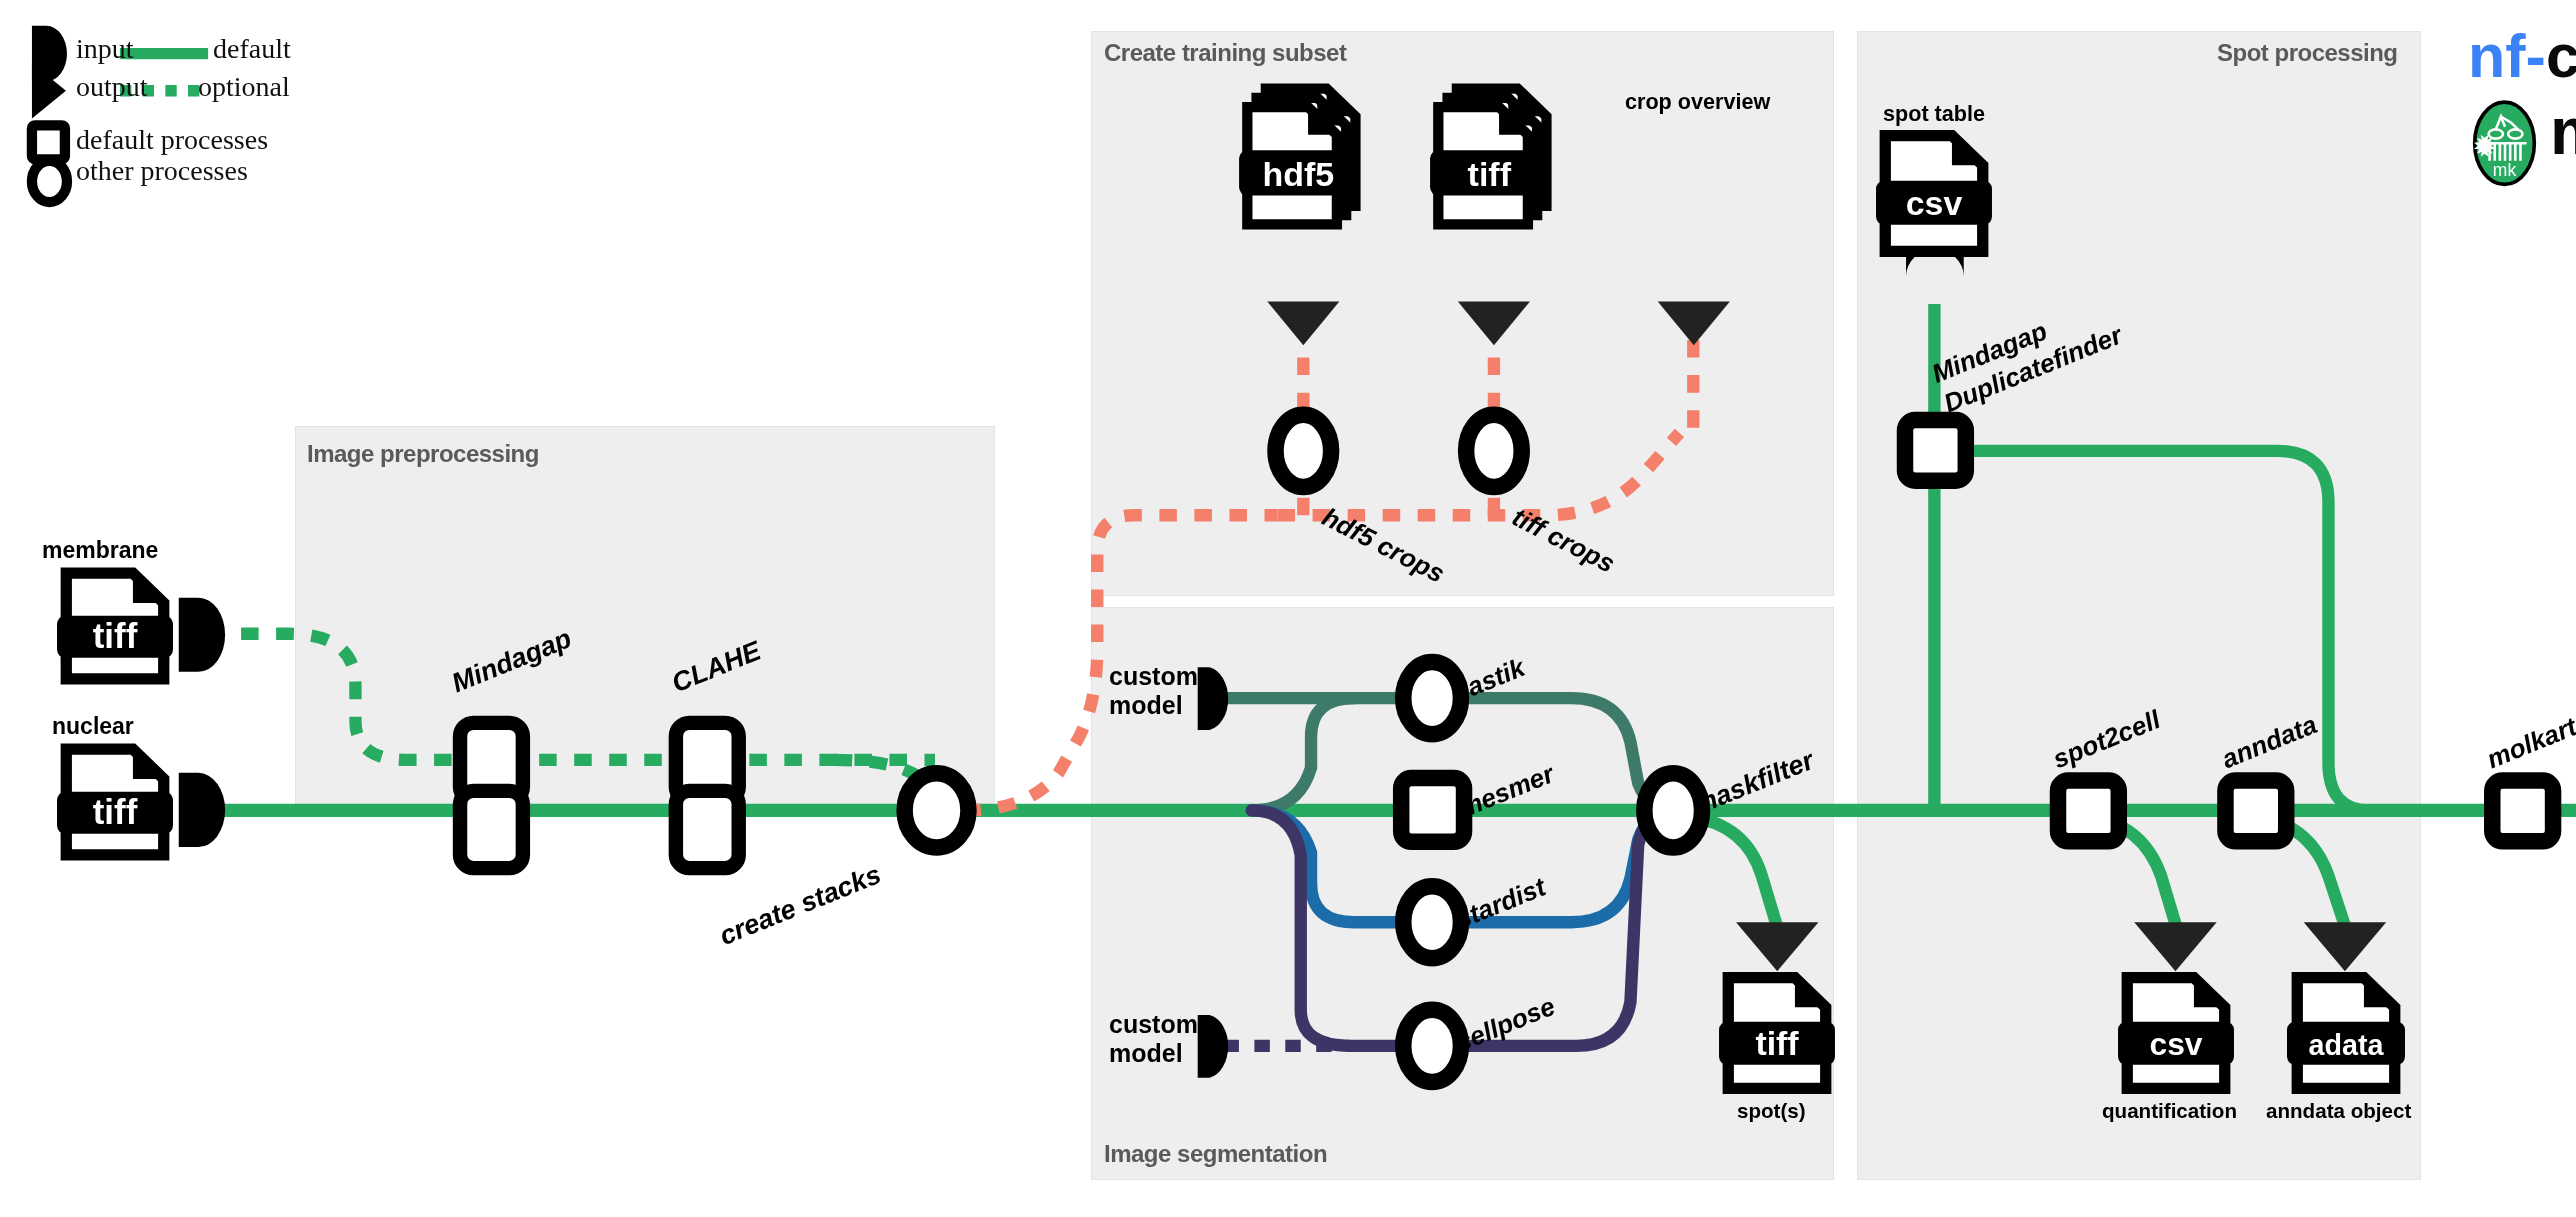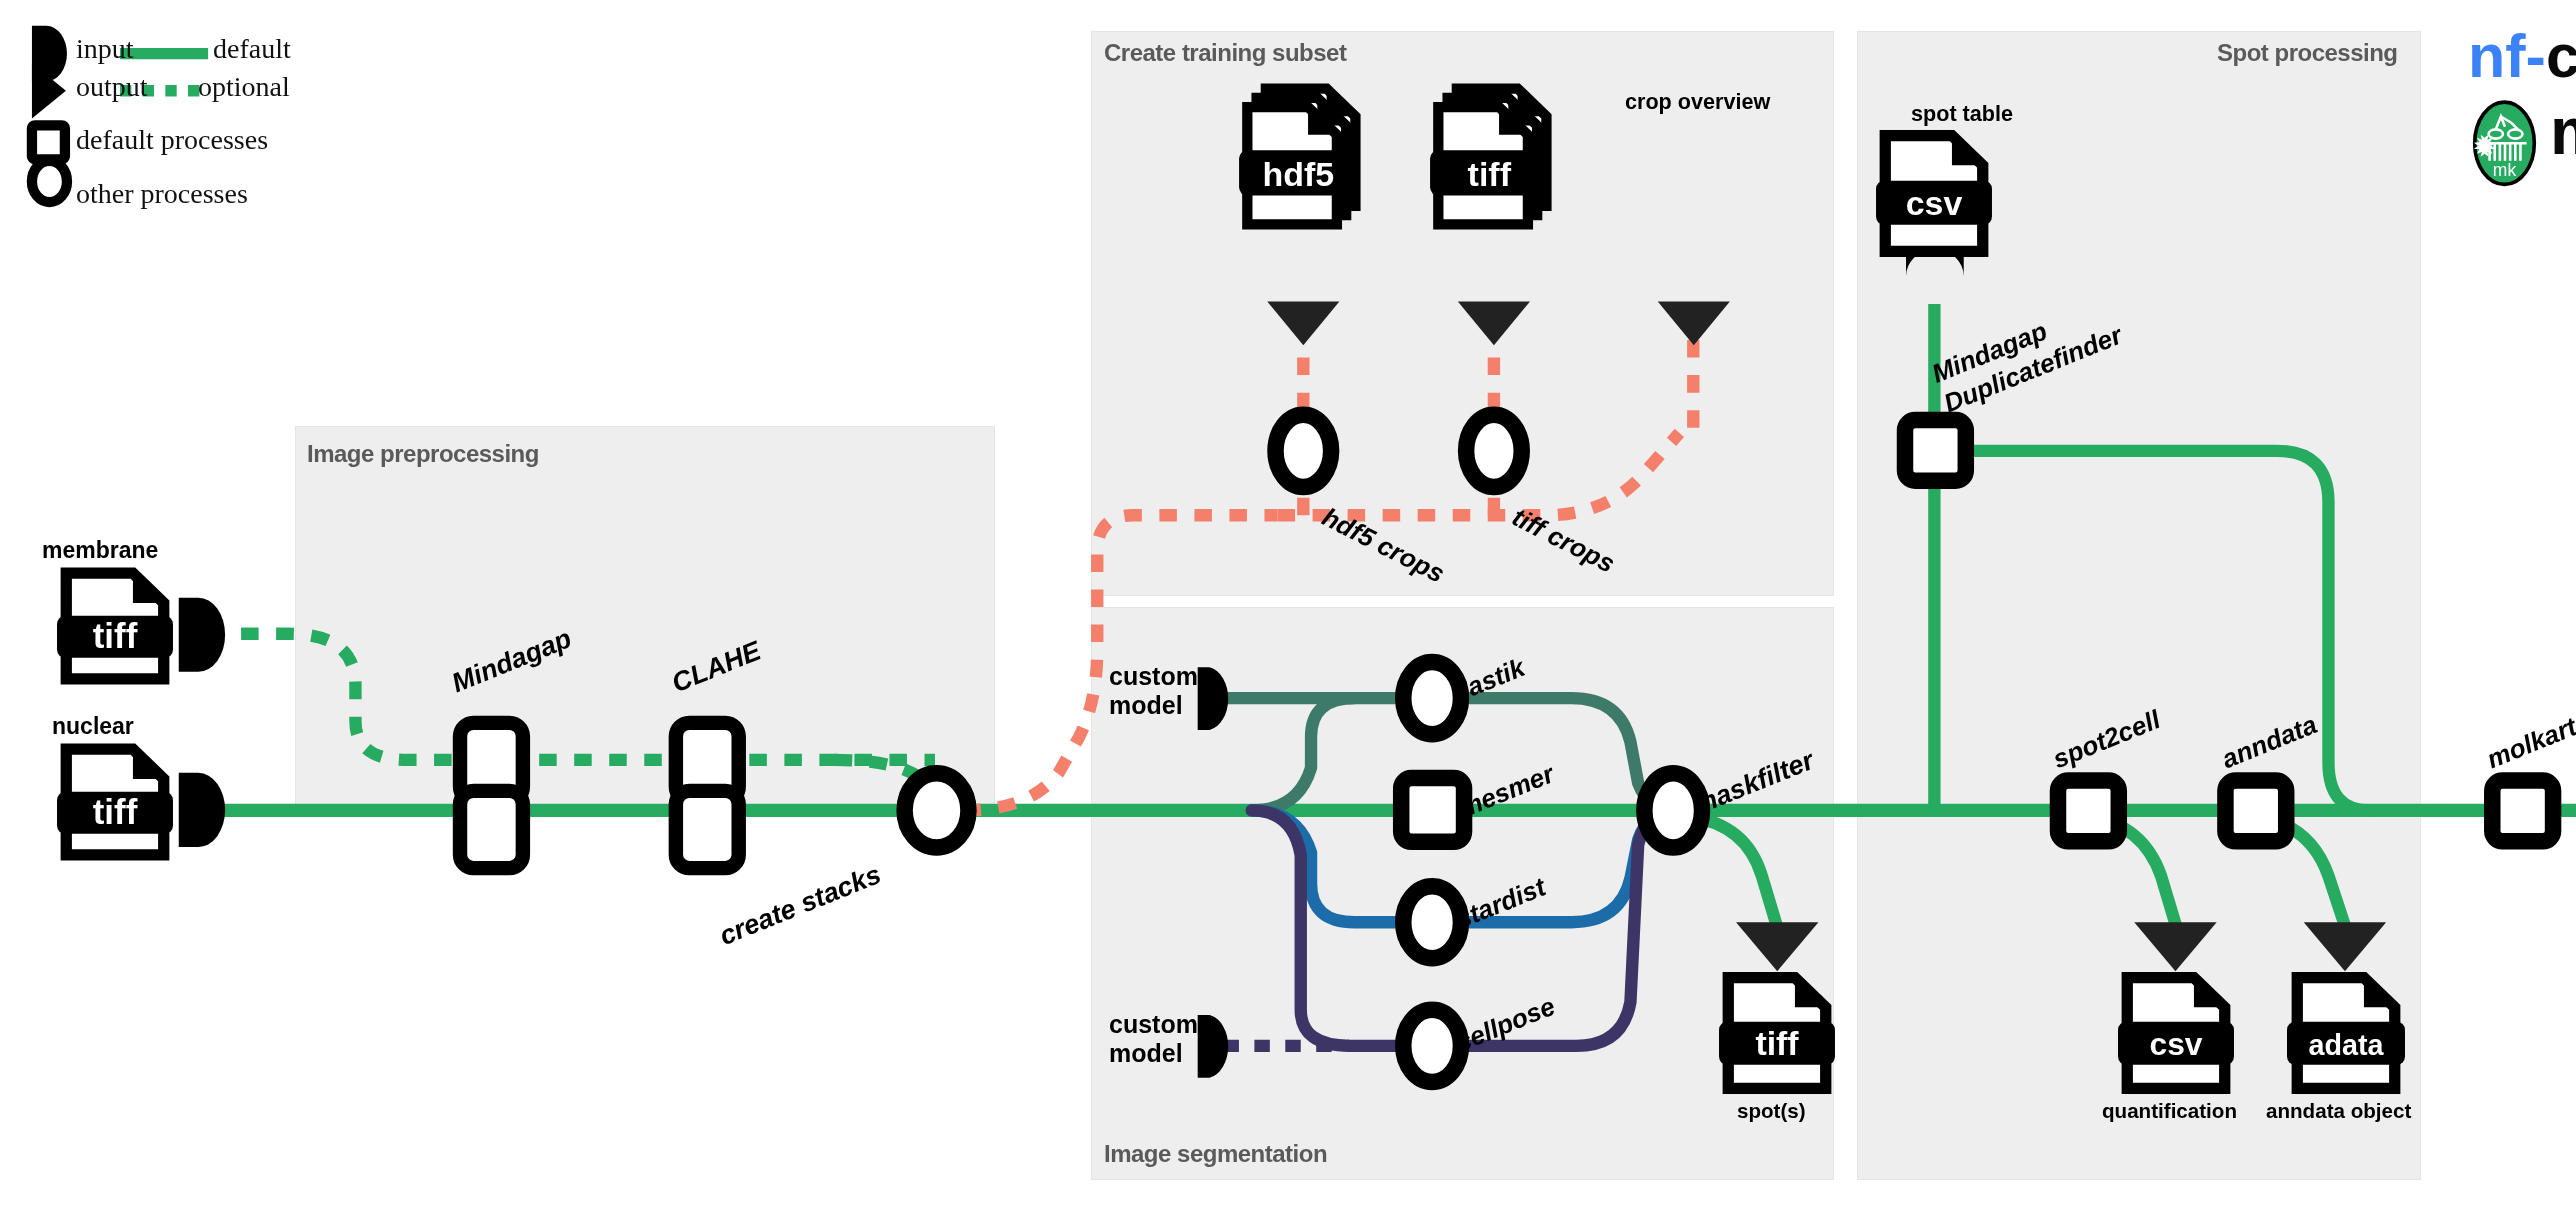--- a/index.html
+++ b/index.html
@@ -114,21 +114,21 @@
     <polygon points="62,122 62,230 128,176" fill="#000"></polygon>
     <rect x="62" y="243" width="64" height="66" rx="6" fill="#fff" stroke="#000" stroke-width="20"></rect>
     <ellipse cx="96" cy="352" rx="34" ry="40" fill="#fff" stroke="#000" stroke-width="20"></ellipse>
     <line x1="233" y1="104" x2="404" y2="104" stroke="#27ab61" stroke-width="22"></line>
     <line x1="233" y1="176" x2="404" y2="176" stroke="#27ab61" stroke-width="22" stroke-dasharray="22 22"></line>
   </svg>
 
   <div class="legend-txt" style="left:76px;top:33px;">input</div>
   <div class="legend-txt" style="left:76px;top:71px;">output</div>
   <div class="legend-txt" style="left:76px;top:124px;">default processes</div>
-  <div class="legend-txt" style="left:76px;top:178px;">other processes</div>
+  <div class="legend-txt" style="left:76px;top:155px;">other processes</div>
   <div class="legend-txt" style="left:213px;top:33px;">default</div>
   <div class="legend-txt" style="left:198px;top:71px;">optional</div>
 
   <div class="fileicon" style="left:56px;top:567px;width:118px;height:118px;">
     <svg viewBox="0 0 230 230" width="118" height="118">
       <path d="M20 12 H150 L210 70 V218 H20 Z" fill="#fff" stroke="#000" stroke-width="22"></path>
       <path d="M150 12 L210 70 H150 Z" fill="#000"></path>
       <rect x="2" y="95" width="226" height="82" rx="16" fill="#000"></rect>
       <text x="115" y="158" font-family="Liberation Sans, sans-serif" font-size="68" font-weight="bold" fill="#fff" text-anchor="middle">tiff</text>
     </svg>
@@ -146,21 +146,21 @@
   <div class="lbl" style="left:52px;top:713px;font-size:23px;">nuclear</div>
 
   <div class="fileicon" style="left:1875px;top:129px;width:118px;height:129px;">
     <svg viewBox="0 0 230 250" width="118" height="129">
       <path d="M20 12 H150 L210 70 V238 H20 Z" fill="#fff" stroke="#000" stroke-width="22"></path>
       <path d="M150 12 L210 70 H150 Z" fill="#000"></path>
       <rect x="2" y="100" width="226" height="86" rx="16" fill="#000"></rect>
       <text x="115" y="167" font-family="Liberation Sans, sans-serif" font-size="66" font-weight="bold" fill="#fff" text-anchor="middle">csv</text>
     </svg>
   </div>
-  <div class="lbl" style="left:1883px;top:101px;font-size:21.6px;margin-left:28px;">spot table</div>
+  <div class="lbl" style="left:1883px;top:101px;font-size:21.6px;">spot table</div>
 
   <div class="lbl" style="left:1109px;top:662px;font-size:25px;line-height:29px;">
     <span>custom<br>model</span>
   </div>
   <div class="lbl" style="left:1109px;top:1010px;font-size:25px;line-height:29px;">
     <span>custom<br>model</span>
   </div>
 
   <div class="fileicon" style="left:1236px;top:77px;width:139px;height:160px;">
     <svg viewBox="0 0 270 310" width="139" height="160">

